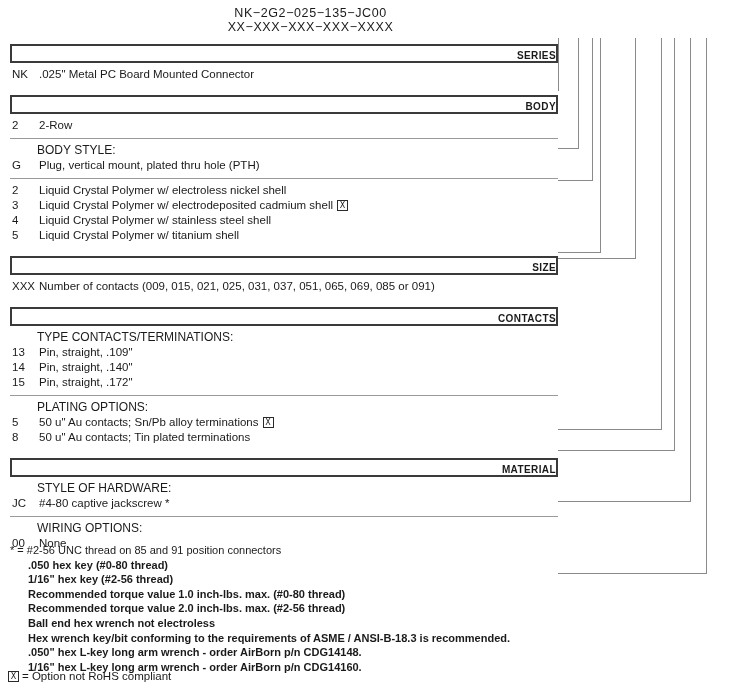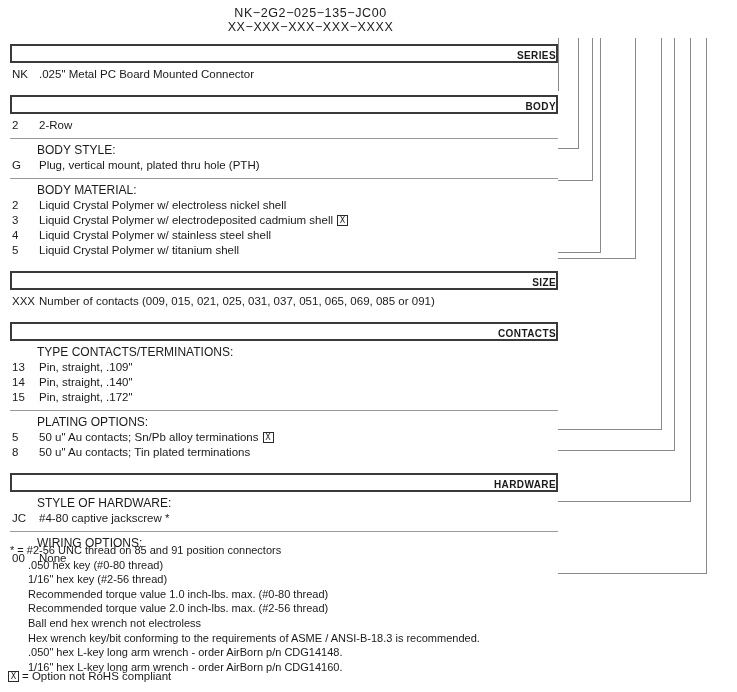--- a/index.html
+++ b/index.html
@@ -114,21 +114,21 @@
   
   #footnotes {
     position: absolute;
     left: 10px;
     top: 543px;
     font-size: 11px;
     line-height: 14.6px;
     white-space: nowrap;
   }
   #footnotes .fn-first { margin-left: 0; }
-  #footnotes .fn-ind { margin-left: 18px; }
+  #footnotes .fn-ind { margin-left: 18px; font-weight: bold; }
 
   #legend {
     position: absolute;
     left: 8px;
     top: 669px;
     font-size: 11.5px;
     line-height: 15px;
     white-space: nowrap;
   }
   #legend .rohs-x { margin-left: 0; margin-right: 3px; }
@@ -186,21 +186,20 @@
 
   <div class="block divider-top">
     <div class="grp-title">BODY STYLE:</div>
     <div class="row">
       <span class="code">G</span>
       <span class="desc">Plug, vertical mount, plated thru hole (PTH)</span>
     </div>
   </div>
 
   <div class="block divider-top">
-    <div class="grp-title">BODY MATERIAL:</div>
     <div class="row">
       <span class="code">2</span>
       <span class="desc">Liquid Crystal Polymer w/ electroless nickel shell</span>
     </div>
     <div class="row">
       <span class="code">3</span>
       <span class="desc"><span>Liquid Crystal Polymer w/ electrodeposited cadmium shell</span><span class="rohs-x">X</span></span>
     </div>
     <div class="row">
       <span class="code">4</span>
@@ -248,21 +247,21 @@
       <span class="desc"><span>50 u" Au contacts; Sn/Pb alloy terminations</span><span class="rohs-x">X</span></span>
     </div>
     <div class="row">
       <span class="code">8</span>
       <span class="desc">50 u" Au contacts; Tin plated terminations</span>
     </div>
   </div>
 
   <div class="spacer-sm"></div>
 
-  <div class="sec-header">HARDWARE</div>
+  <div class="sec-header">MATERIAL</div>
   <div class="block">
     <div class="grp-title">STYLE OF HARDWARE:</div>
     <div class="row">
       <span class="code">JC</span>
       <span class="desc">#4-80 captive jackscrew *</span>
     </div>
   </div>
 
   <div class="block divider-top">
     <div class="grp-title">WIRING OPTIONS:</div>

